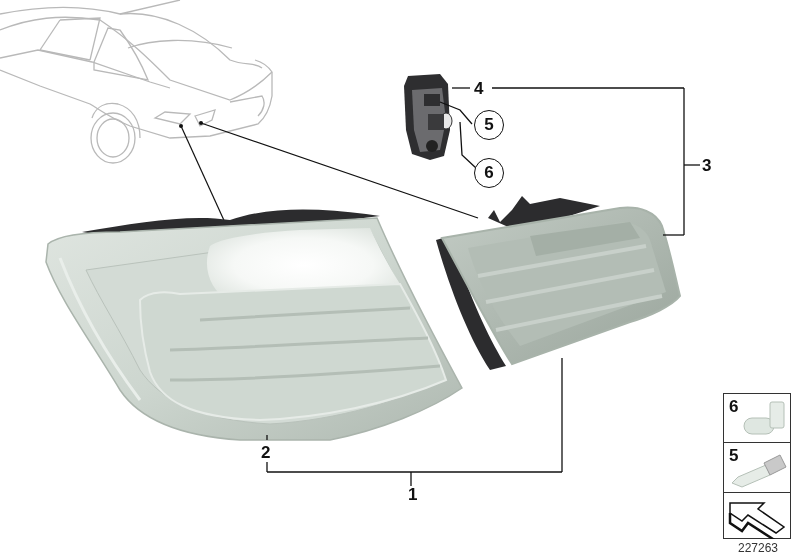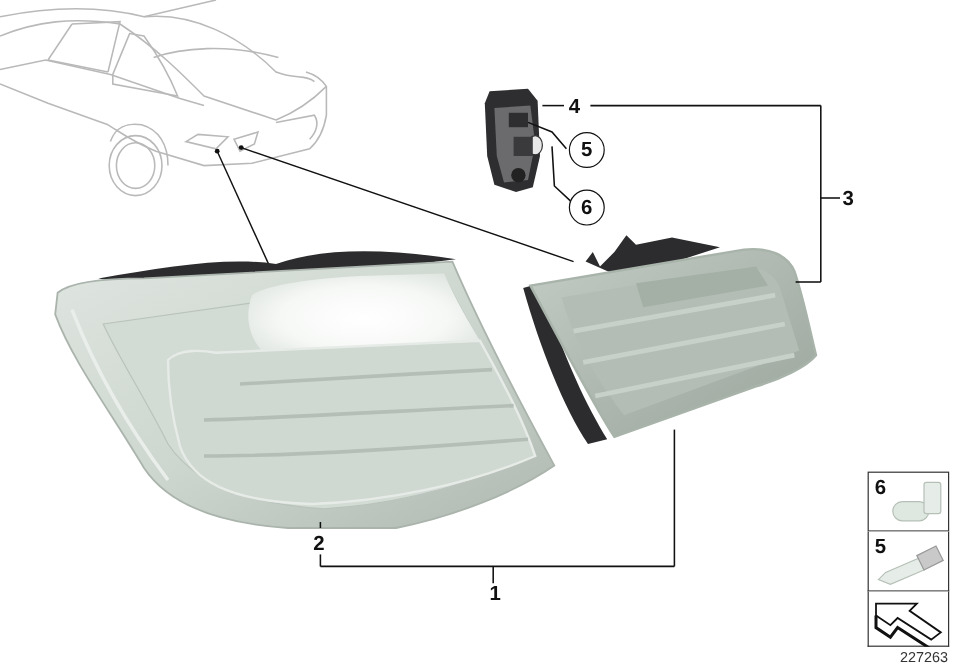--- a/index.html
+++ b/index.html
@@ -8,21 +8,21 @@
     .canvas { position: absolute; left: 0; top: 0; width: 800px; height: 560px; }
     .callout { position: absolute; font-weight: bold; font-size: 17px; color: #111;
                font-family: "Liberation Sans", sans-serif; line-height: 1; }
     .circle-callout { position: absolute; width: 30px; height: 30px; border: 1.5px solid #111;
                       border-radius: 50%; background: #fff; display: flex; align-items: center;
                       justify-content: center; font-weight: bold; font-size: 17px; color: #111; box-sizing: border-box; }
     .legend { position: absolute; left: 723px; top: 393px; width: 70px; }
     .legend-box { width: 68px; border: 1px solid #333; box-sizing: border-box; position: relative; background: #fff; }
     .legend-box + .legend-box { border-top: none; }
     .legend-num { position: absolute; left: 5px; top: 3px; font-weight: bold; font-size: 17px; color: #111; }
-    .diagram-id { position: absolute; left: 738px; top: 541px; font-size: 12px; color: #333; margin-left: 12px; }
+    .diagram-id { position: absolute; left: 738px; top: 541px; font-size: 12px; color: #333; }
   </style>
 </head>
 <body>
 
 <div class="canvas">
   <svg width="800" height="560" viewBox="0 0 800 560" xmlns="http://www.w3.org/2000/svg" style="position:absolute;left:0;top:0">
     <defs>
       <linearGradient id="lensOuter" x1="0" y1="0" x2="1" y2="1">
         <stop offset="0" stop-color="#dfe5e0"></stop>
         <stop offset="0.5" stop-color="#cdd6cf"></stop>

